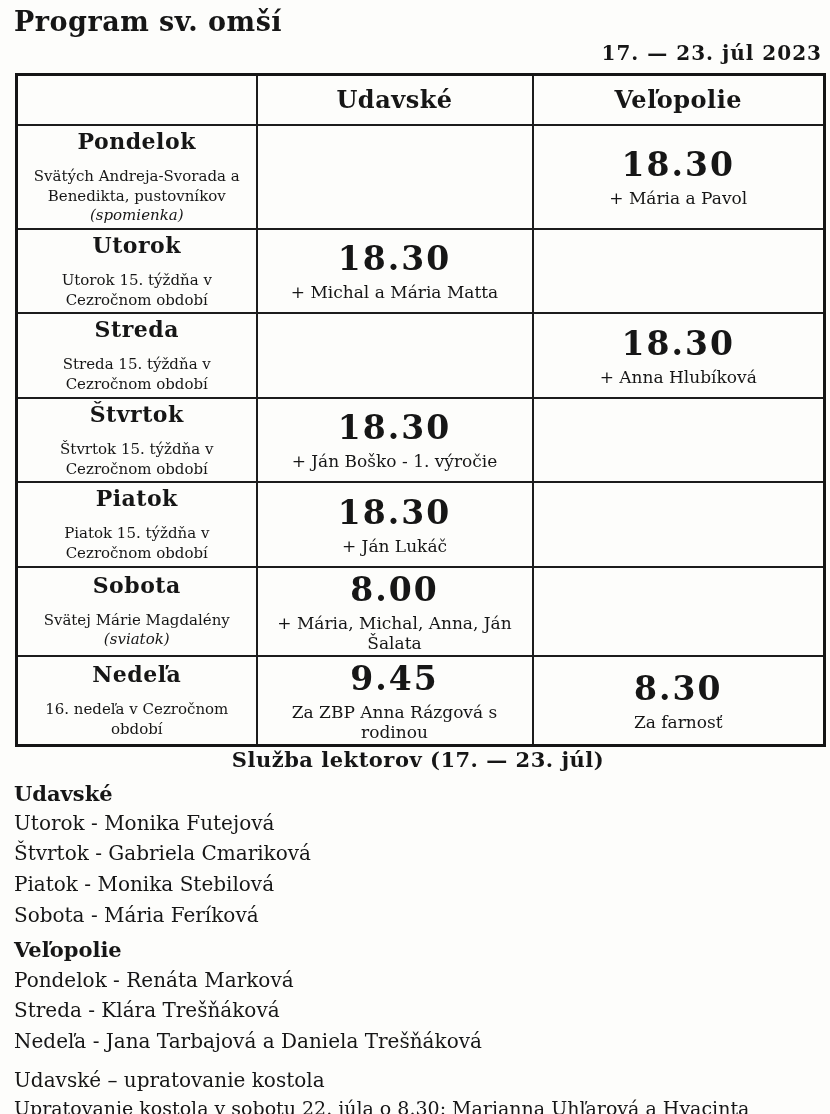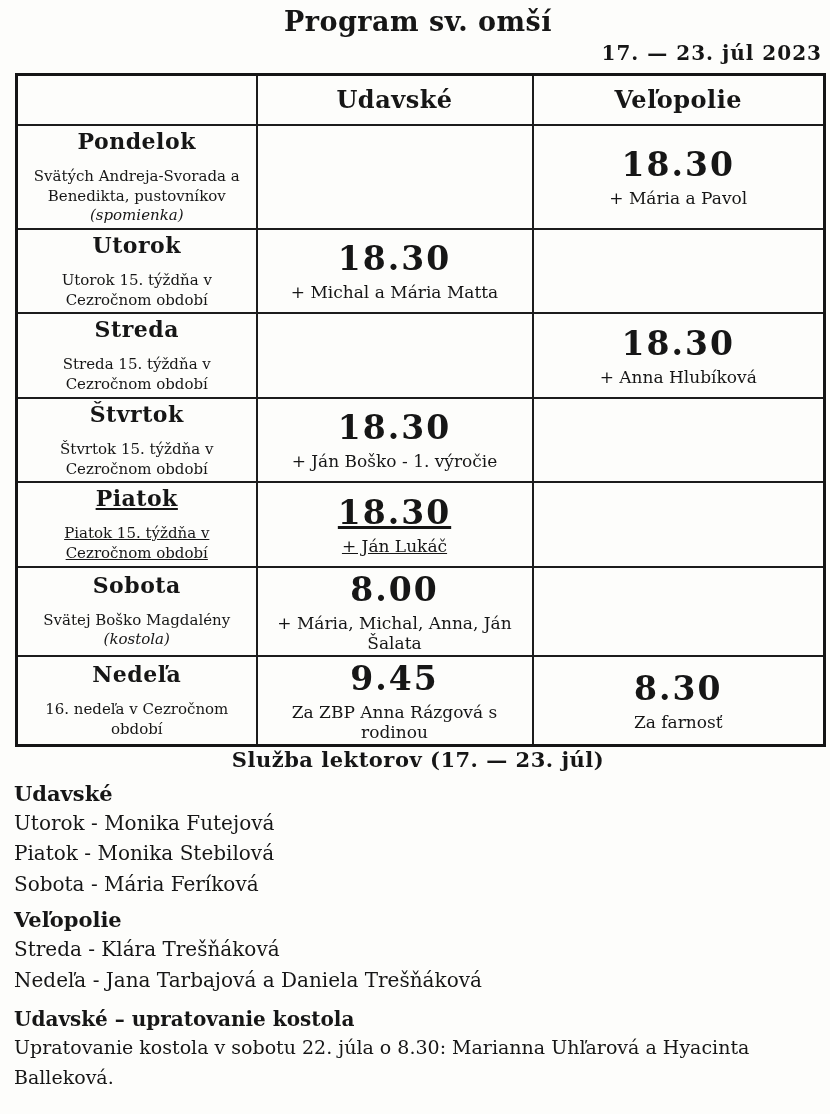--- a/index.html
+++ b/index.html
@@ -7,21 +7,21 @@
   body {
     width: 830px; height: 1114px;
     background: #fdfdfb;
     color: #161616;
     font-family: "DejaVu Serif", "Liberation Serif", serif;
     overflow: hidden;
   }
   .page { width: 830px; height: 1114px; padding: 4px 8px 0 14px; }
 
   .doc-title {
-    text-align: center; font-size: 27px; font-weight: bold;
+    font-size: 27px; font-weight: bold;
     letter-spacing: 0.5px; margin-top: 2px;
   }
   .doc-subtitle {
     text-align: right; font-size: 20px; font-weight: bold;
     letter-spacing: 1px; margin-top: 4px; margin-bottom: 8px;
   }
 
   table.schedule {
     border-collapse: collapse; table-layout: fixed;
     width: 808px; margin-left: 1px;
@@ -37,21 +37,21 @@
   col.c-udv { width: 276px; }
   col.c-vel { width: 292px; }
 
   tr.hdr { height: 50px; }
   tr.hdr th { font-size: 24px; font-weight: bold; letter-spacing: 0.5px; }
 
   tr.r0 { height: 98px; }
   tr.r1 { height: 80px; }
   tr.r2 { height: 78px; }
   tr.r3 { height: 77px; padding-left: 36px; }
-  tr.r4 { height: 77px; text-decoration: underline; }
+  tr.r4 { height: 77px; }
   tr.r5 { height: 81px; }
   tr.r6 { height: 79px; }
 
   .day-name { font-size: 22px; font-weight: bold; letter-spacing: 0.5px; }
   .day-desc { font-size: 15px; line-height: 1.35; margin-top: 12px; }
   .day-note { font-size: 15px; font-style: italic; line-height: 1.3; }
   .day-note:empty, .day-desc:empty, .mass-time:empty, .mass-int:empty { display: none; }
 
   .mass-time { font-size: 33px; font-weight: bold; letter-spacing: 2px; }
   .mass-int  { font-size: 17px; margin-top: 4px; }
@@ -59,21 +59,21 @@
   .lectors-title {
     text-align: center; font-size: 21px; font-weight: bold;
     letter-spacing: 0.5px; margin-bottom: 8px;
   }
   .lector-section-name {
     font-size: 21px; font-weight: bold; margin-top: 6px; line-height: 1.35;
   }
   .lector-line { font-size: 20px; line-height: 1.53; }
 
   .cleaning-block { margin-top: 10px; }
-  .cleaning-heading { font-size: 20px; font-weight: bold; line-height: 1.4; }
+  .cleaning-heading { font-size: 20px; font-weight: normal; line-height: 1.4; }
   .cleaning-text { font-size: 19px; line-height: 1.55; }
 </style>
 </head>
 <body>
 
 <div class="page">
 
   <div class="doc-title">Program sv. omší</div>
   <div class="doc-subtitle">17. — 23. júl 2023</div>
 
@@ -162,22 +162,22 @@
           <div class="mass-int">+ Ján Lukáč</div>
         </td>
         <td>
           
           
         </td>
       </tr>
       <tr class="r5">
         <td>
           <div class="day-name">Sobota</div>
-          <div class="day-desc">Svätej Boško Magdalény</div>
-          <div class="day-note">(kostola)</div>
+          <div class="day-desc">Svätej Márie Magdalény</div>
+          <div class="day-note">(sviatok)</div>
         </td>
         <td>
           <div class="mass-time">8.00</div>
           <div class="mass-int">+ Mária, Michal, Anna, Ján Šalata</div>
         </td>
         <td>
           
           
         </td>
       </tr>
@@ -197,26 +197,28 @@
         </td>
       </tr>
     </tbody>
   </table>
 
   <div class="lectors-title">Služba lektorov (17. — 23. júl)</div>
 
   <div>
     <div class="lector-section-name">Udavské</div>
     <div class="lector-line">Utorok - Monika Futejová</div>
+    <div class="lector-line">Štvrtok - Gabriela Cmariková</div>
     <div class="lector-line">Piatok - Monika Stebilová</div>
     <div class="lector-line">Sobota - Mária Feríková</div>
   </div>
 
   <div>
     <div class="lector-section-name">Veľopolie</div>
+    <div class="lector-line">Pondelok - Renáta Marková</div>
     <div class="lector-line">Streda - Klára Trešňáková</div>
     <div class="lector-line">Nedeľa - Jana Tarbajová a Daniela Trešňáková</div>
   </div>
 
   <div class="cleaning-block">
     <div class="cleaning-heading">Udavské – upratovanie kostola</div>
     <div class="cleaning-text">Upratovanie kostola v sobotu 22. júla o 8.30: Marianna Uhľarová a Hyacinta Balleková.</div>
   </div>
 
 </div>

